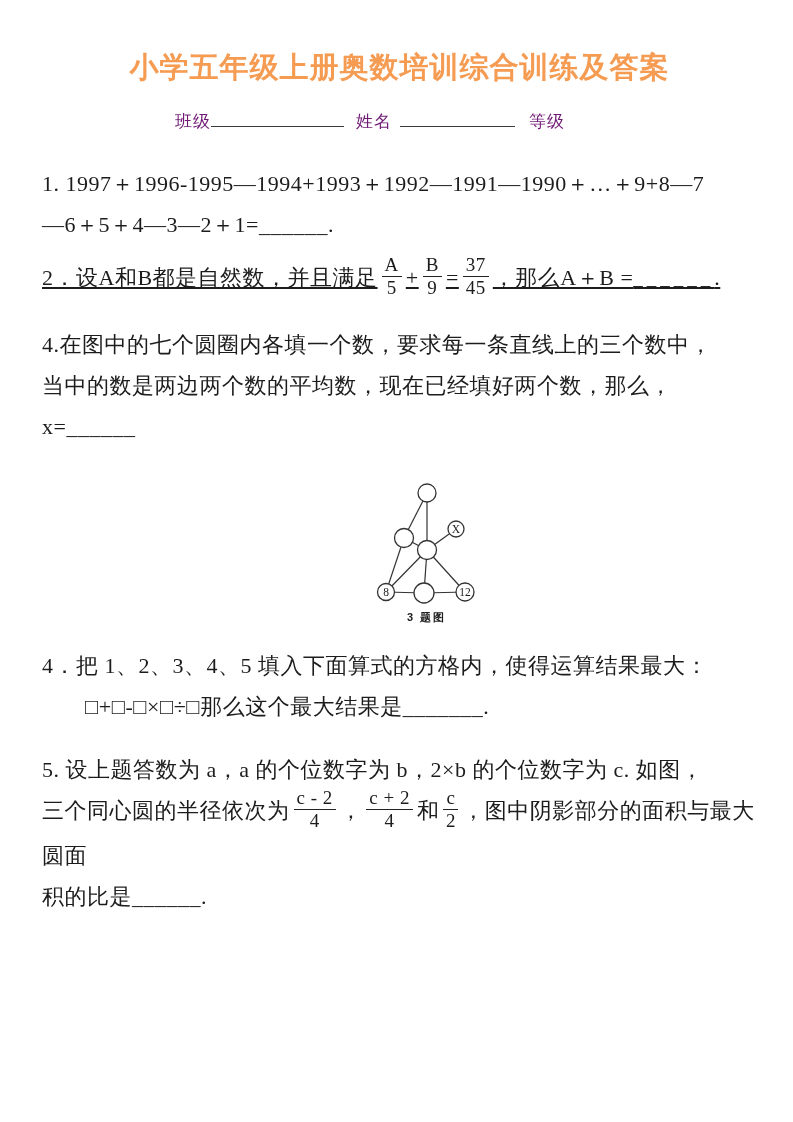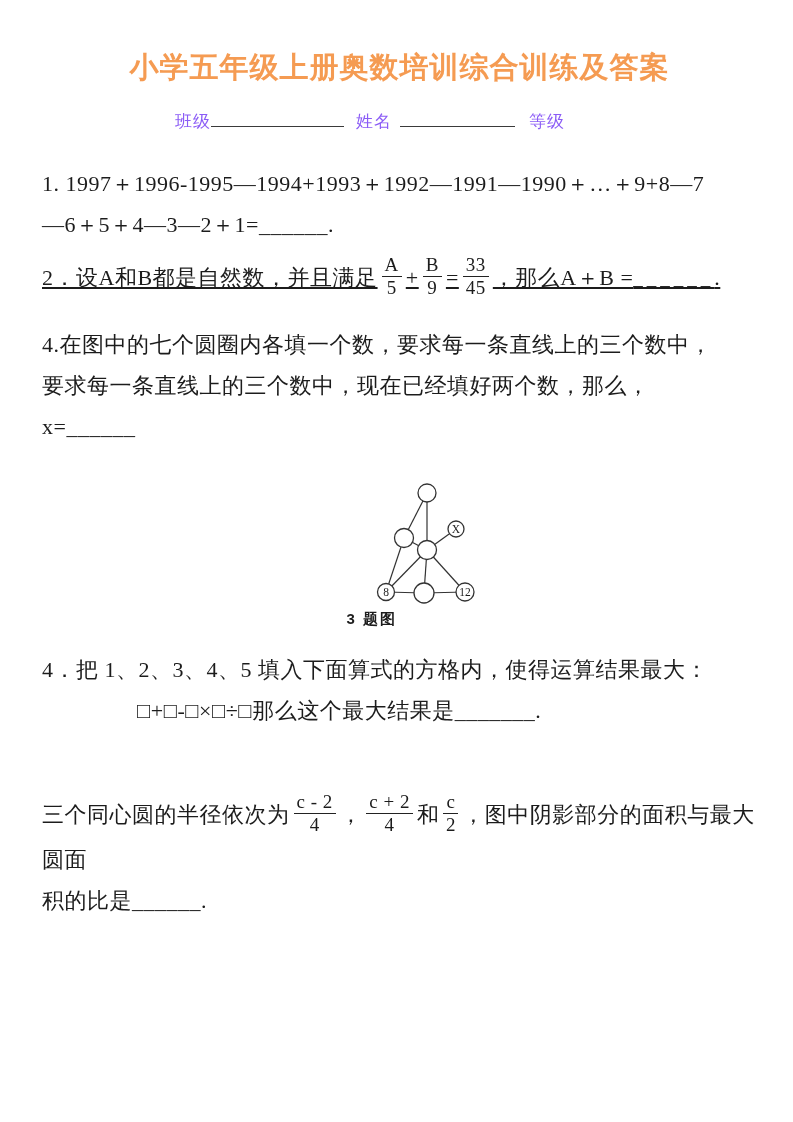--- a/index.html
+++ b/index.html
@@ -7,46 +7,46 @@
     position:relative; width:793px; height:1122px; background:#ffffff;
     box-sizing:border-box; padding:48px 36px 0 42px; overflow:hidden;
     font-family:"Liberation Serif","DejaVu Serif",serif; color:#1c1c1c;
   }
   .title {
     margin:0; text-align:center;
     font-family:"Liberation Sans","DejaVu Sans",sans-serif;
     font-weight:bold; font-size:29px; letter-spacing:1px; color:#F59B52;
   }
   .header-line {
-    margin:22px 0 0 133px; font-size:17px; color:#8b5cf6; letter-spacing:1px;
+    margin:22px 0 0 133px; font-size:17px; color:#701a75; letter-spacing:1px;
   }
   .blank-line {
     display:inline-block; border-bottom:1px solid #3a3a3a; height:15px;
     vertical-align:baseline;
   }
   .w133 { width:133px; margin-right:12px; }
   .w115 { width:115px; margin-right:14px; margin-left:8px; }
   .prob { font-size:22px; line-height:41px; margin:0; letter-spacing:0.5px; }
   #p1 { margin-top:30px; }
   #p2 { margin-top:12px;text-decoration:underline; }
   #p3 { margin-top:22px; }
   #p4 { margin-top:20px; }
   #p5 { margin-top:22px; }
   .frac {
     display:inline-block; vertical-align:middle; text-align:center;
     font-size:19px; line-height:1.08; margin:0 4px; transform:translateY(-3px);
   }
   .frac .fnum { display:block; border-bottom:1.5px solid #222; padding:0 3px 1px; }
   .frac .fden { display:block; padding-top:1px; }
   .dashb { letter-spacing:4px; font-size:19px; }
-  .indent { display:inline-block; margin-left:95px; }
+  .indent { display:inline-block; margin-left:43px; }
   .fig { width:160px; margin:20px auto 0; transform:translateX(27px); }
   .fig svg { display:block; margin:0 auto; }
   .fig-caption {
-    font-size:15px; font-weight:bold; margin-top:3px;
+    text-align:center; font-size:11px; font-weight:bold; margin-top:3px;
     font-family:"Liberation Sans","DejaVu Sans",sans-serif; color:#1c1c1c;
     letter-spacing:2px;
   }
 </style>
 </head>
 <body>
 
 <div class="page">
 
   <h1 class="title">小学五年级上册奥数培训综合训练及答案</h1>
@@ -54,26 +54,26 @@
   <div class="header-line">
     <span>班级</span><span class="blank-line w133"></span><span>姓名</span><span class="blank-line w115"></span><span>等级</span>
   </div>
 
   <p class="prob" id="p1">
     <span>1. 1997＋1996-1995—1994+1993＋1992—1991—1990＋…＋9+8—7</span><br>
     <span>—6＋5＋4—3—2＋1=</span><span>______.</span>
   </p>
 
   <p class="prob" id="p2">
-    <span>2．设A和B都是自然数，并且满足</span><span class="frac"><span class="fnum">A</span><span class="fden">5</span></span><span>+</span><span class="frac"><span class="fnum">B</span><span class="fden">9</span></span><span>=</span><span class="frac"><span class="fnum">33</span><span class="fden">45</span></span><span>，那么A＋B =</span><span class="dashb">______</span><span>.</span>
+    <span>2．设A和B都是自然数，并且满足</span><span class="frac"><span class="fnum">A</span><span class="fden">5</span></span><span>+</span><span class="frac"><span class="fnum">B</span><span class="fden">9</span></span><span>=</span><span class="frac"><span class="fnum">37</span><span class="fden">45</span></span><span>，那么A＋B =</span><span class="dashb">______</span><span>.</span>
   </p>
 
   <p class="prob" id="p3">
     <span>4.在图中的七个圆圈内各填一个数，要求每一条直线上的三个数中，</span><br>
-    <span>要求每一条直线上的三个数中，现在已经填好两个数，那么，</span><br>
+    <span>当中的数是两边两个数的平均数，现在已经填好两个数，那么，</span><br>
     <span>x=</span><span>______</span>
   </p>
 
   <div class="fig">
     <svg width="150" height="140" viewBox="0 0 150 140">
         <line x1="75" y1="26" x2="52" y2="71" stroke="#333333" stroke-width="1.2"></line>
         <line x1="52" y1="71" x2="34" y2="125" stroke="#333333" stroke-width="1.2"></line>
         <line x1="75" y1="26" x2="75" y2="83" stroke="#333333" stroke-width="1.2"></line>
         <line x1="52" y1="71" x2="75" y2="83" stroke="#333333" stroke-width="1.2"></line>
         <line x1="75" y1="83" x2="104" y2="62" stroke="#333333" stroke-width="1.2"></line>
@@ -95,18 +95,18 @@
       </svg>
     <div class="fig-caption">3 题图</div>
   </div>
 
   <p class="prob" id="p4">
     <span>4．把 1、2、3、4、5 填入下面算式的方格内，使得运算结果最大：</span><br>
     <span class="indent"><span>□+□-□×□÷□那么这个最大结果是</span><span>_______.</span></span>
   </p>
 
   <p class="prob" id="p5">
-    <br>
+    <span>5. 设上题答数为 a，a 的个位数字为 b，2×b 的个位数字为 c. 如图，</span><br>
     <span>三个同心圆的半径依次为</span><span class="frac"><span class="fnum">c - 2</span><span class="fden">4</span></span><span>，</span><span class="frac"><span class="fnum">c + 2</span><span class="fden">4</span></span><span>和</span><span class="frac"><span class="fnum">c</span><span class="fden">2</span></span><span>，图中阴影部分的面积与最大圆面</span><br>
     <span>积的比是</span><span>______</span><span>.</span>
   </p>
 
 </div>
 
 </body></html>

